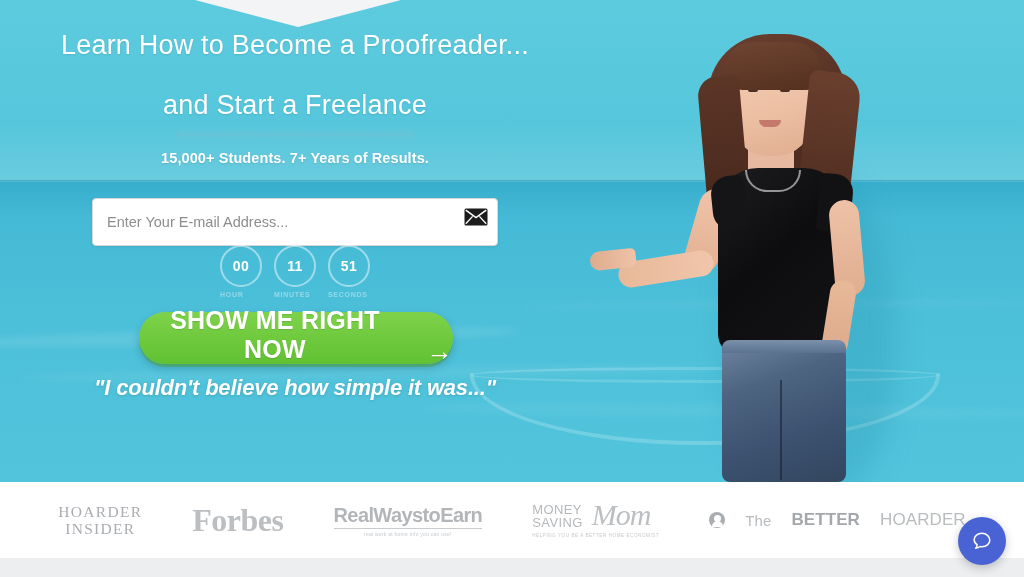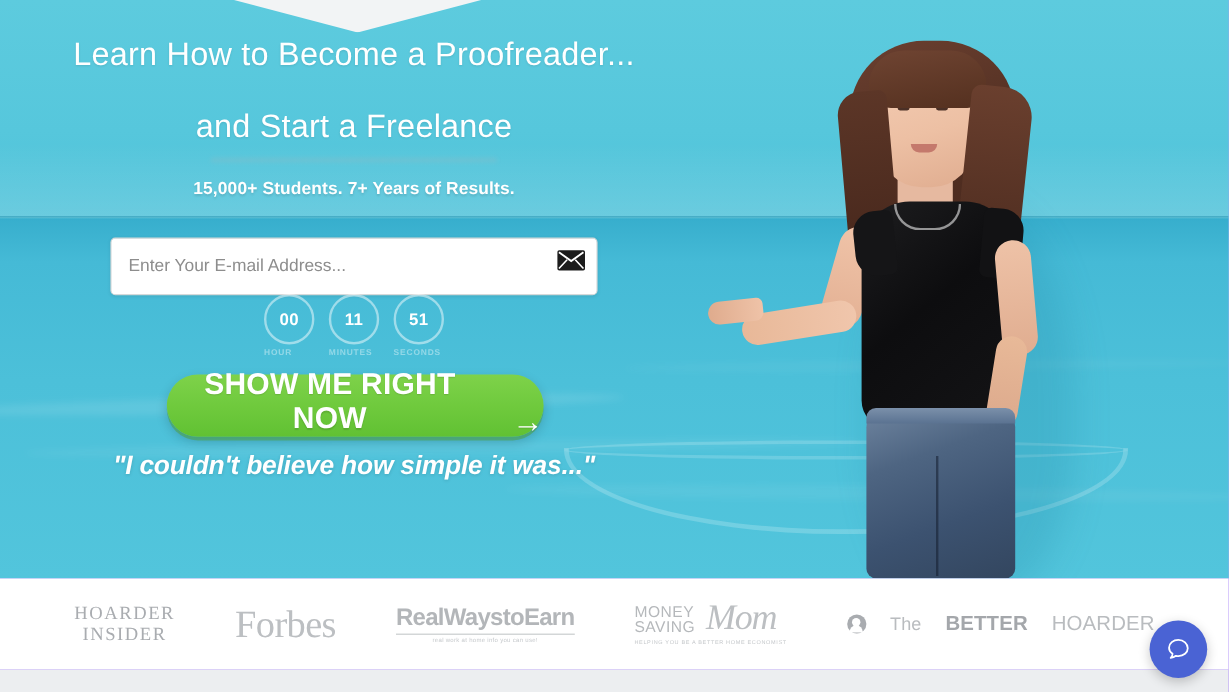--- a/index.html
+++ b/index.html
@@ -454,21 +454,21 @@
     font-size: 15.5px;
     line-height: 17px;
     letter-spacing: 1.3px;
     text-align: center;
     color: #a9acb0;
   }
 
   .logo-forbes {
     font-family: "Liberation Serif", serif;
     font-size: 32px;
-    font-weight: normal;
+    font-weight: bold;
     color: #bcbfc2;
     letter-spacing: -0.5px;
   }
 
   .logo-rwte { text-align: center; }
   .logo-rwte .main {
     font-family: "Liberation Sans", sans-serif;
     font-size: 20px;
     font-weight: bold;
     color: #b3b6b9;

